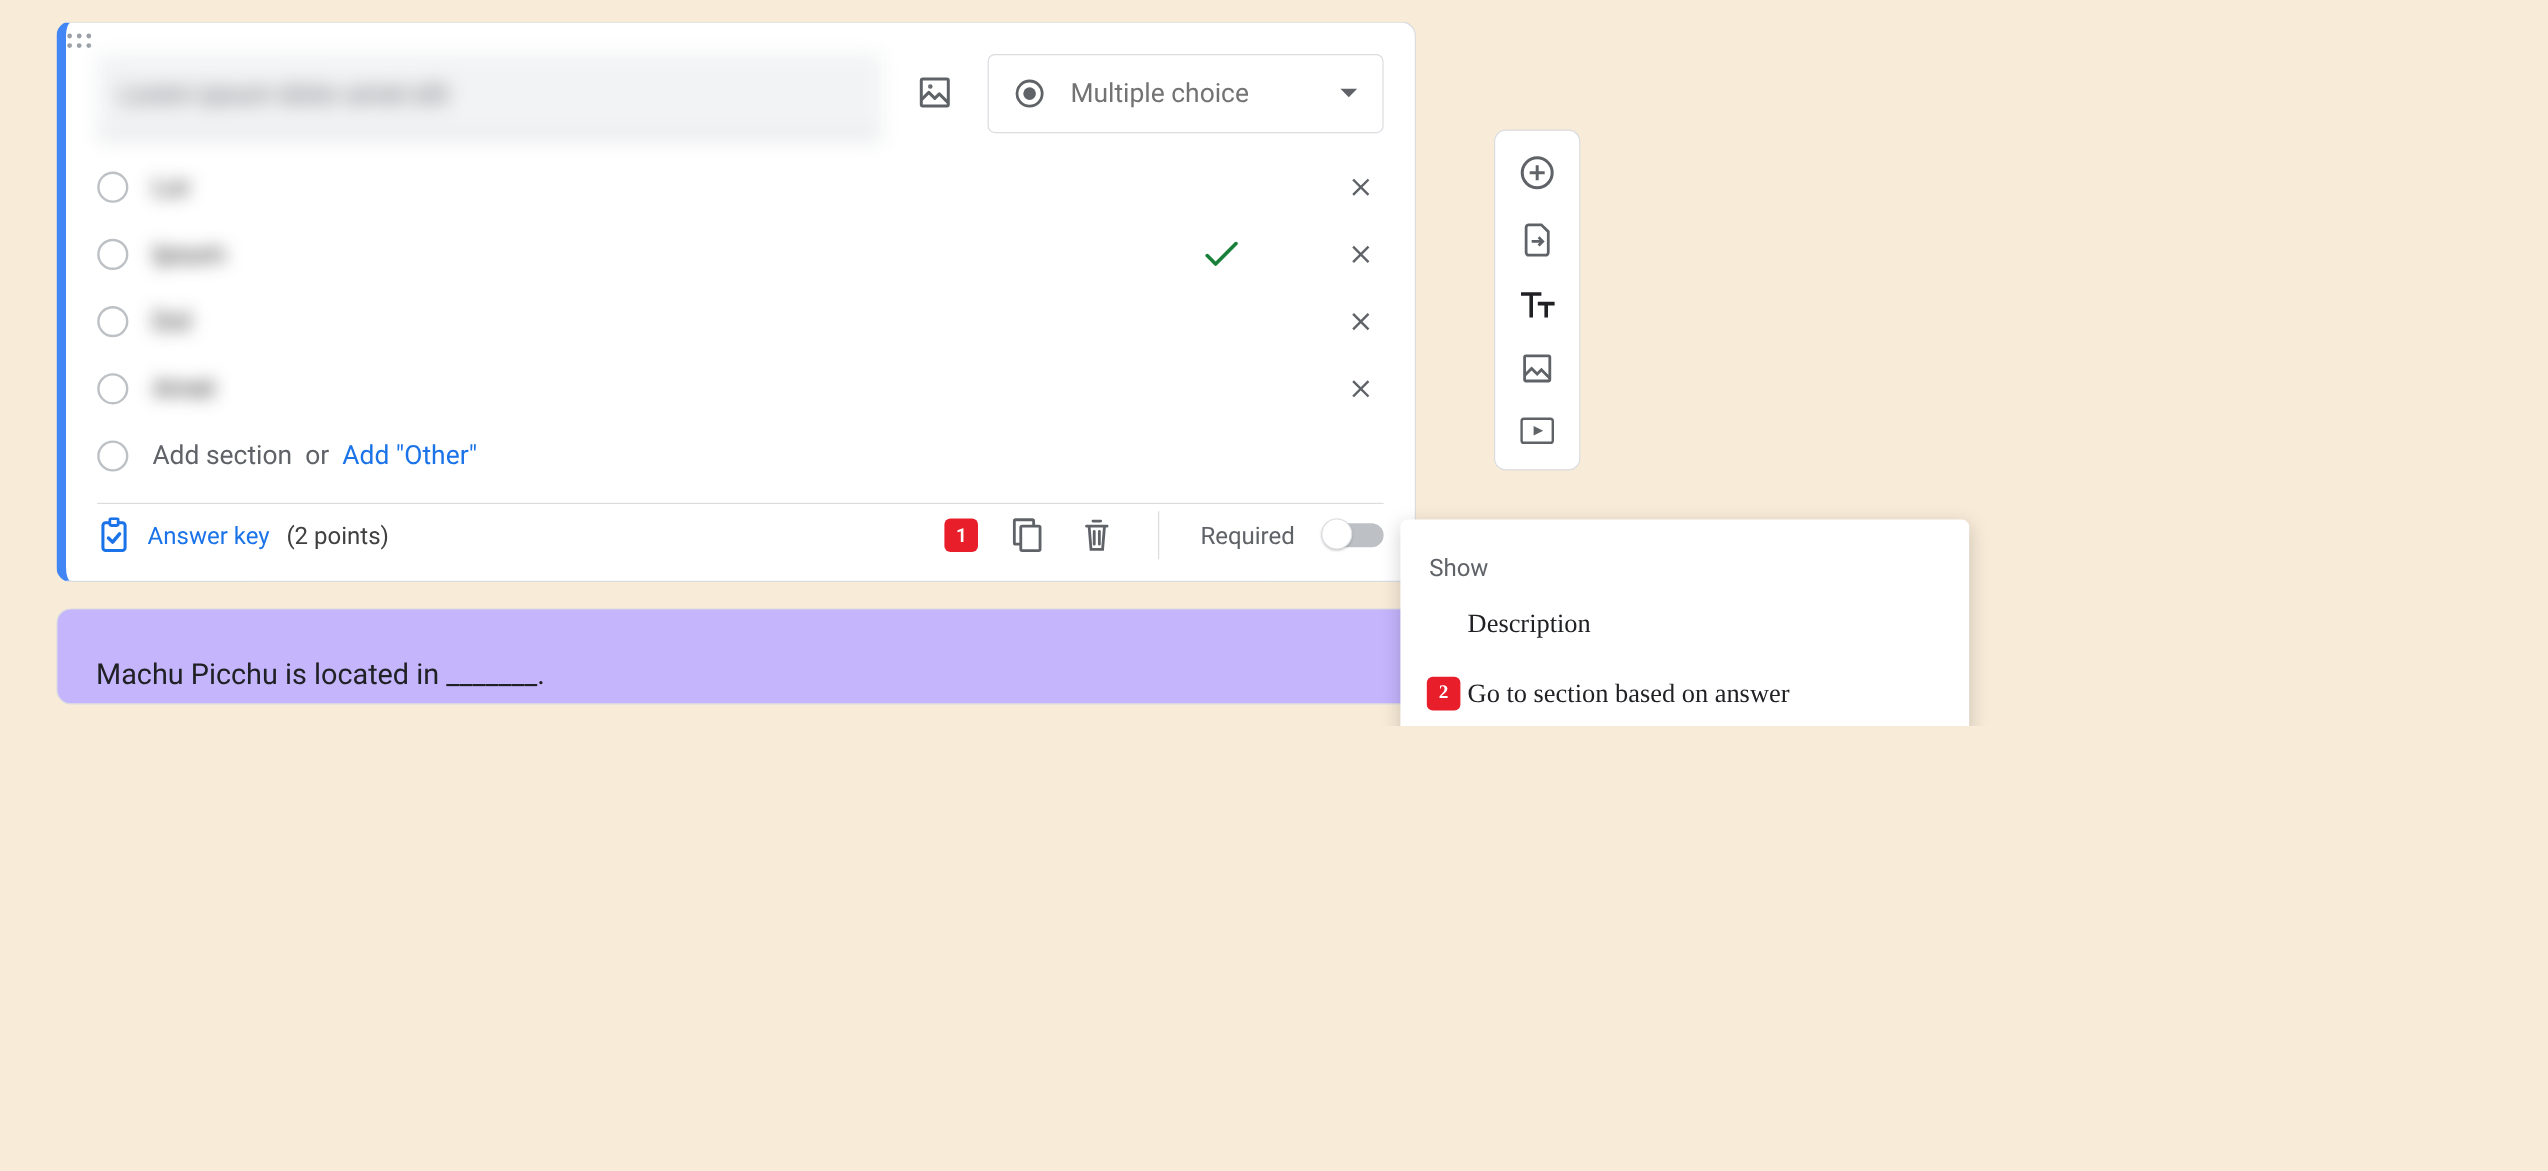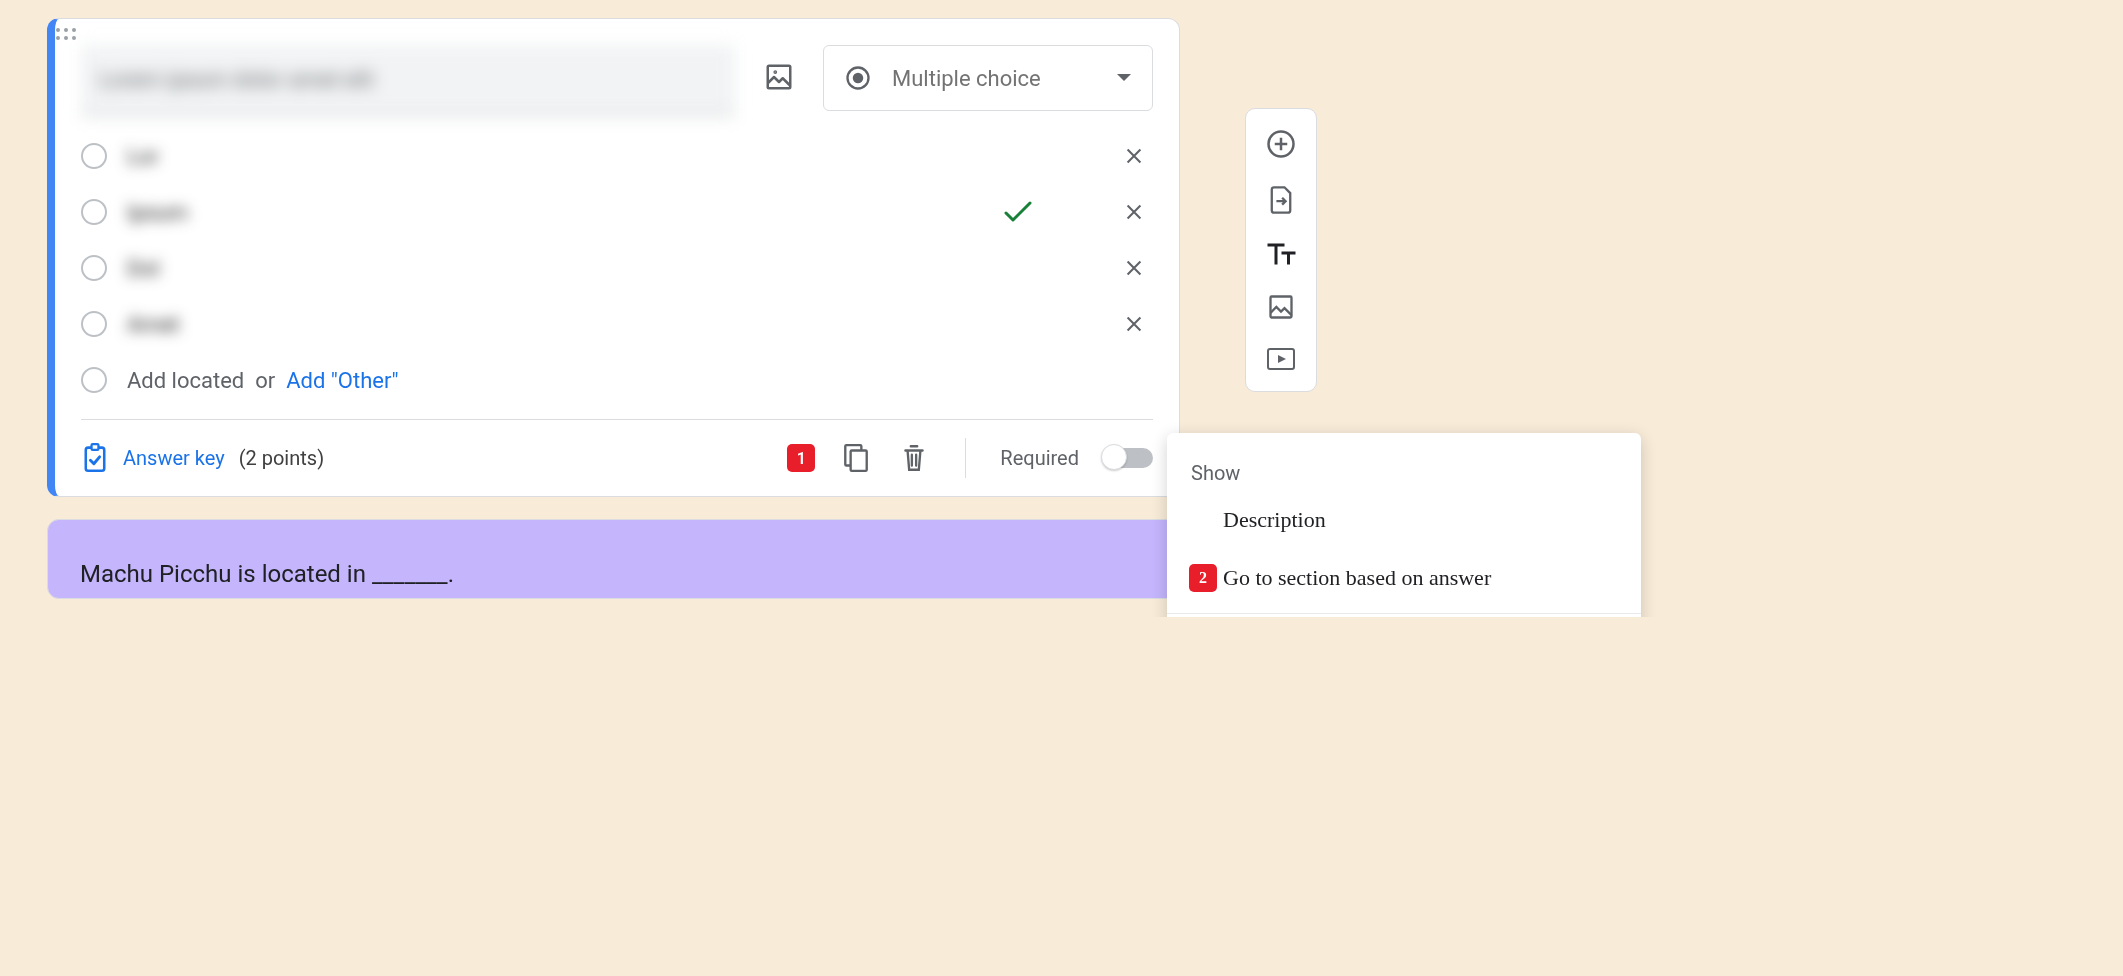--- a/index.html
+++ b/index.html
@@ -62,21 +62,21 @@
     .option-row { display: flex; align-items: center; gap: 20px; }
     .radio-circle {
       width: 26px; height: 26px; border: 2px solid #bdc1c6; border-radius: 50%; flex-shrink: 0;
     }
     .option-text { flex: 1; font-size: 22px; color: #202124; filter: blur(7px); }
     .option-text.clear { filter:none; color:#5f6368; }
     .option-text.clear .link { color:#1a73e8; cursor:pointer; }
     .check-ic { color: #188038; margin-right: 70px; }
     .x-ic { color: #5f6368; cursor:pointer; width: 30px; text-align:center; }
     
-    .footer { border-top: 1px solid #dadce0; margin-top: 26px; padding-top: 18px; display:flex; align-items:center; gap: 14px; }
+    .footer { border-top: 1px solid #dadce0; margin-top: 26px; padding-top: 6px; display:flex; align-items:center; gap: 14px; }
     .answer-key { display:flex; align-items:center; gap:14px; color:#1a73e8; cursor:pointer; }
     .answer-key .clip-ic { color:#1a73e8; }
     .points { color:#404040; }
     .footer-right { margin-left:auto; display:flex; align-items:center; gap: 24px; }
     .tool-btn { color:#5f6368; cursor:pointer; width: 34px; display:flex; justify-content:center; }
     .vdiv { width:1px; height:40px; background:#dadce0; margin: 0 10px; }
     .required-label { color:#5f6368; font-size:20px; }
     .toggle { width:50px; height:20px; background:#bdc1c6; border-radius:20px; position:relative; cursor:pointer; }
     .toggle .knob { width:26px; height:26px; background:#fff; border:1px solid #dadce0; border-radius:50%; position:absolute; top:-4px; left:-2px; box-shadow:0 1px 2px rgba(0,0,0,.2); }
     
@@ -197,21 +197,21 @@
           <div class="option-text">Amet</div>
           <div class="x-ic">
               <svg width="22" height="22" viewBox="0 0 24 24">
                 <path d="M5 5l14 14M19 5L5 19" stroke="#5f6368" stroke-width="2.2"></path>
               </svg>
             </div>
         </div>
         <div class="option-row">
           <div class="radio-circle"></div>
           <div class="option-text clear">
-            <span>Add located</span>
+            <span>Add section</span>
             &nbsp;<span>or</span>&nbsp;
             <span class="link">Add "Other"</span>
           </div>
         </div>
       </div>
 
       <div class="footer">
         <div class="answer-key">
           <span class="clip-ic">
             <svg width="28" height="30" viewBox="0 0 24 26">

